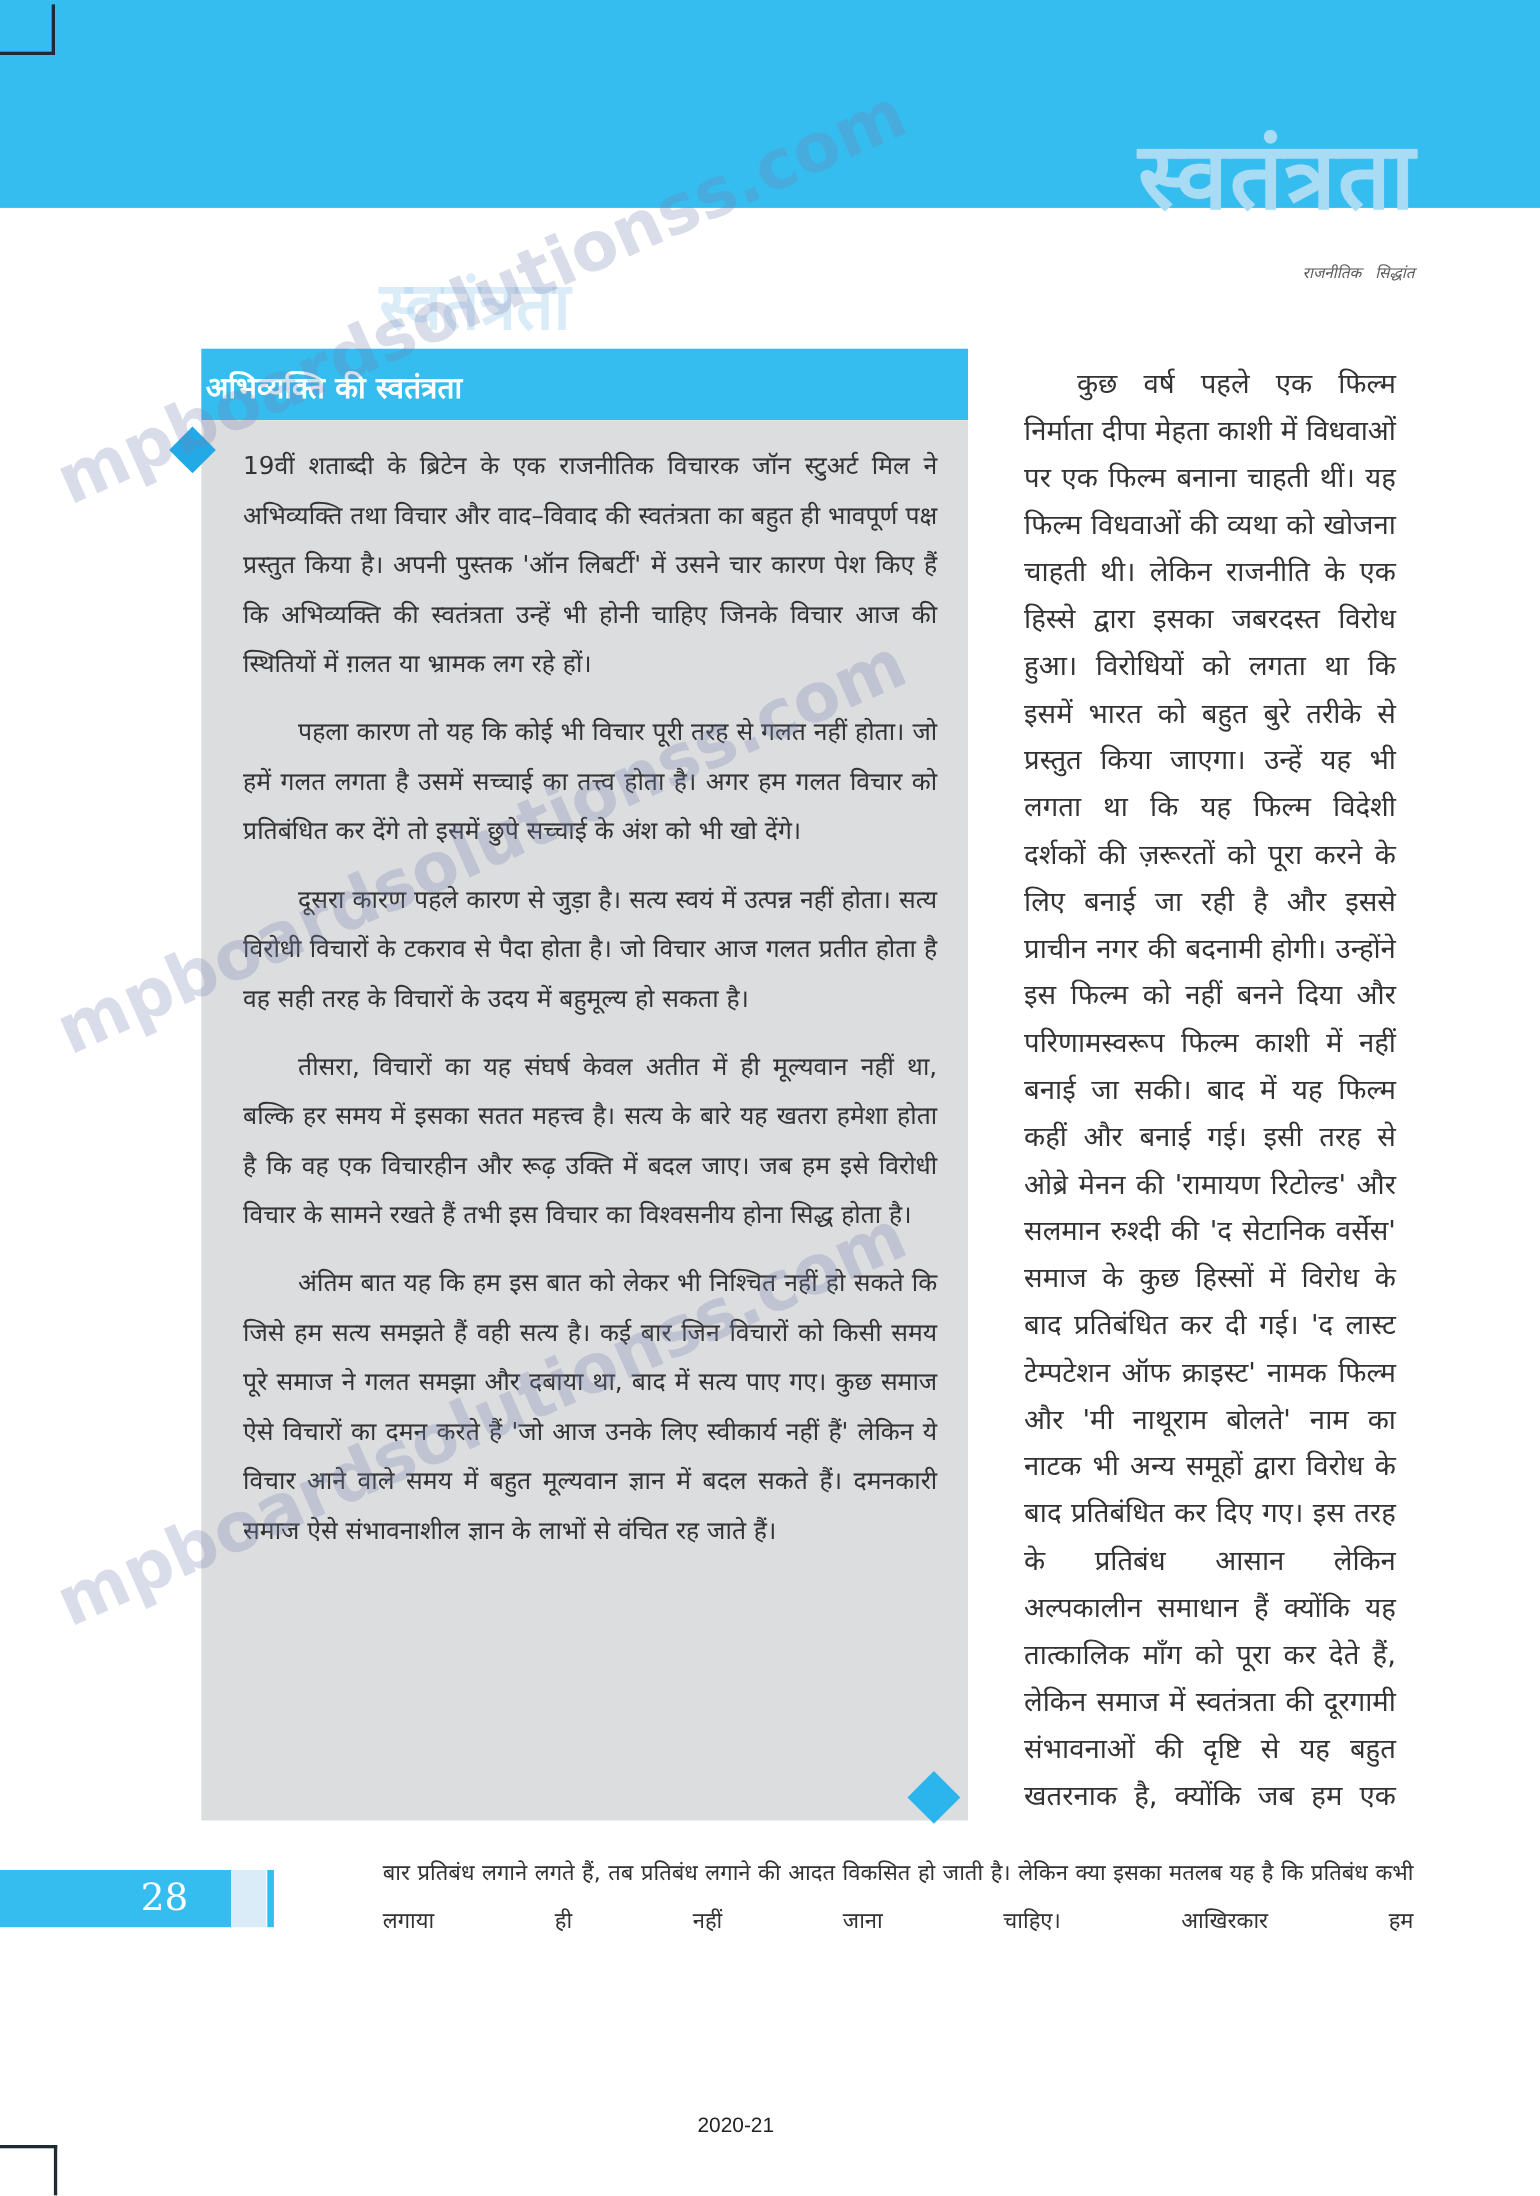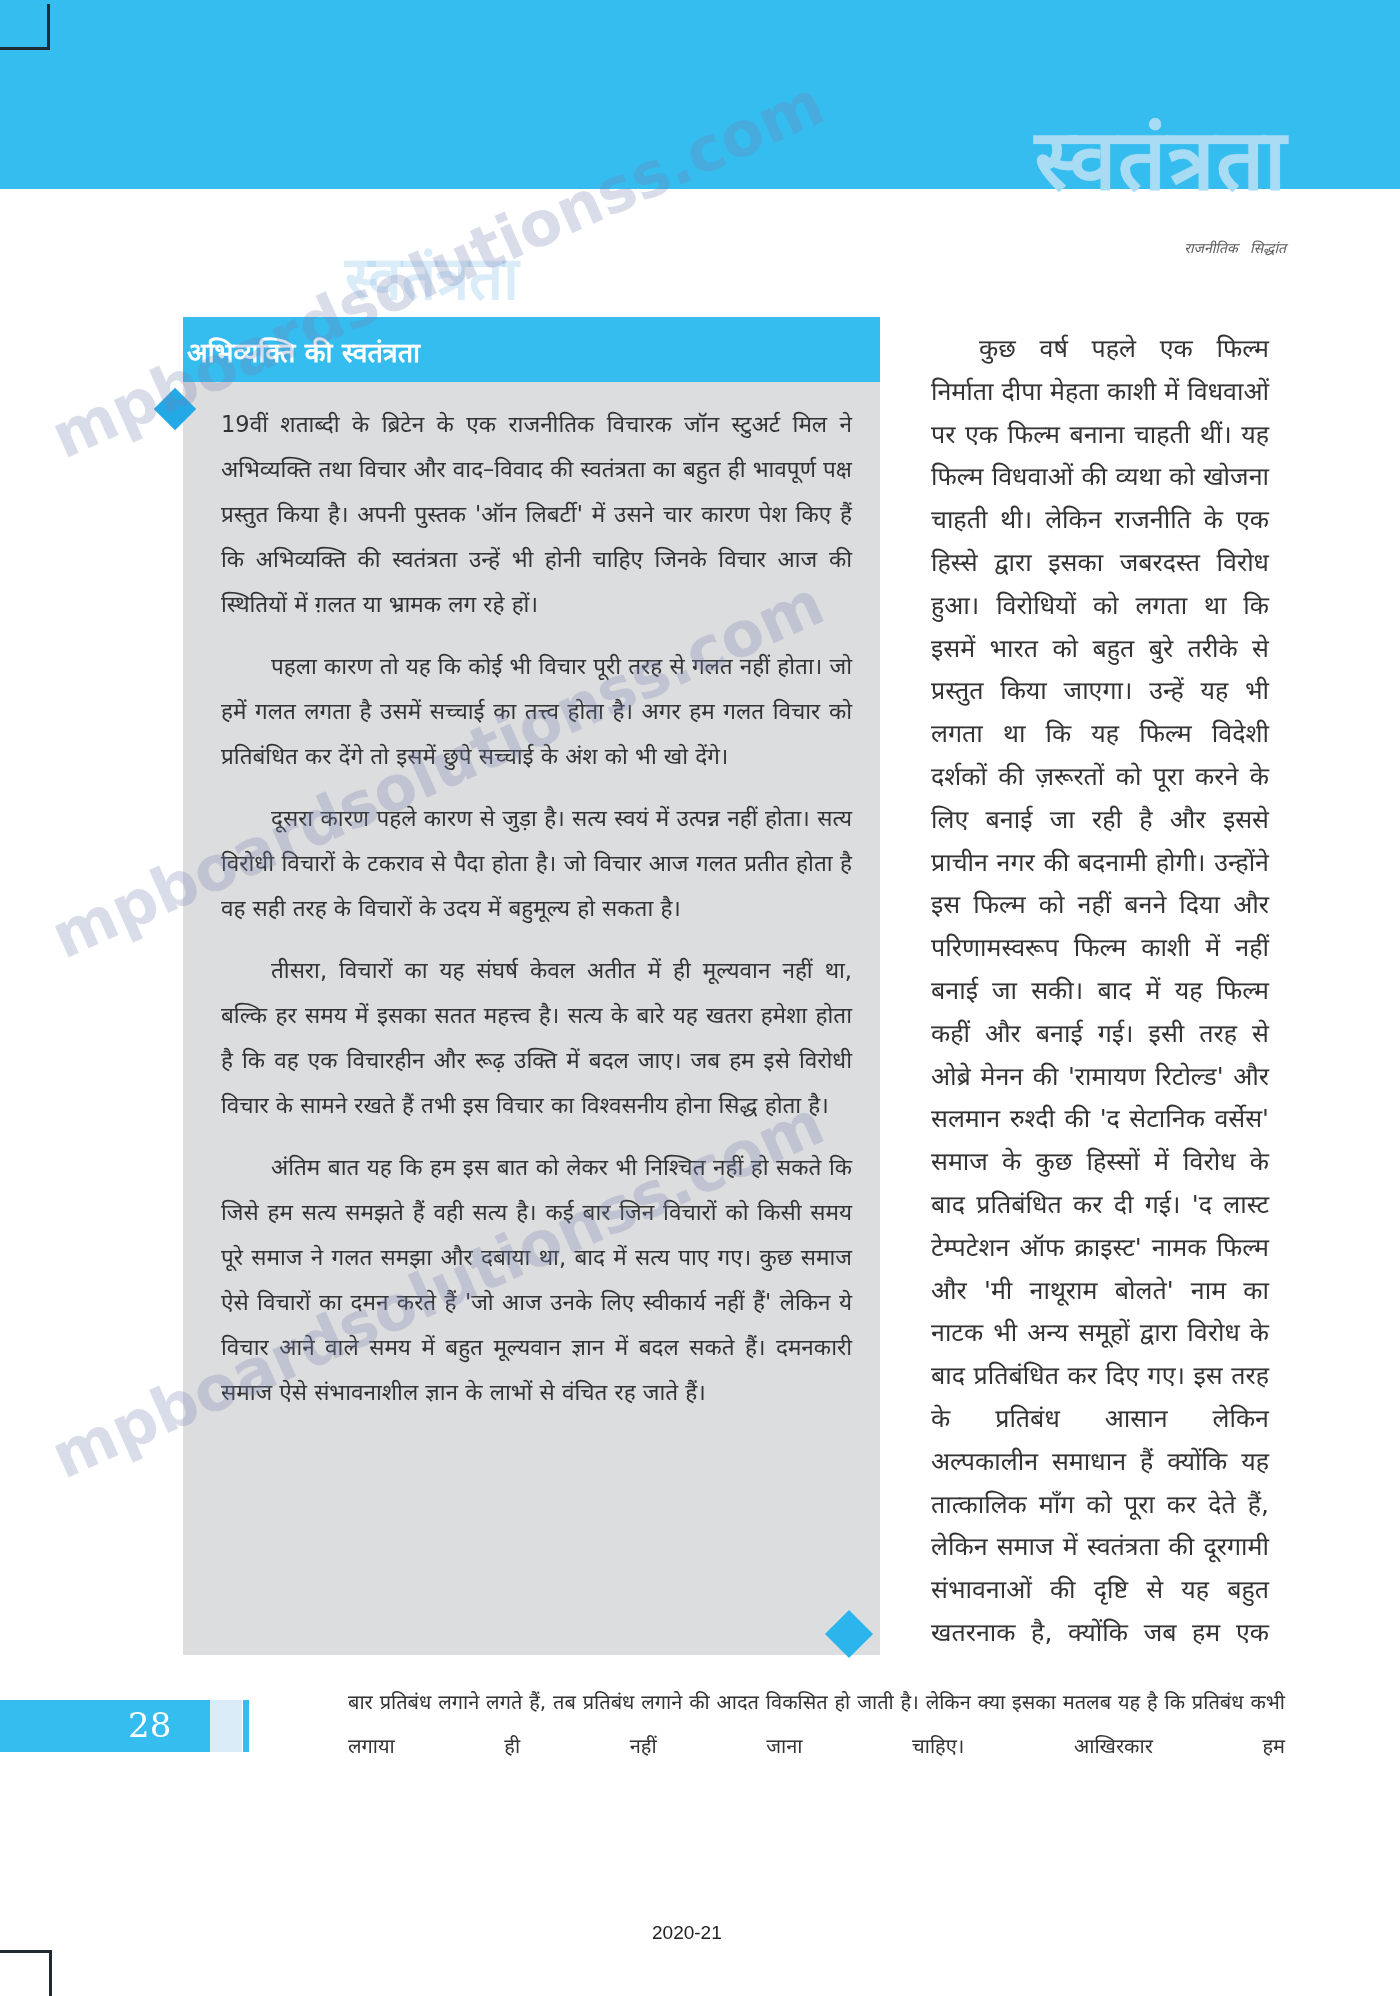--- a/index.html
+++ b/index.html
@@ -48,21 +48,21 @@
     font-family:"DejaVu Sans", sans-serif; color:#333;
   }
   .page-band { position:absolute; left:0; top:1700px; width:210px; height:52px; background:#35bdef; }
   .page-stripe { position:absolute; left:210px; top:1700px; width:32px; height:52px; background:#d9ecf8; }
   .page-bar { position:absolute; left:243px; top:1700px; width:6px; height:52px; background:#35bdef; }
   .page-number {
     position:absolute; left:128px; top:1705px; font-size:34px; font-weight:normal; color:#ffffff;
     font-family:"DejaVu Serif", serif;
   }
   .footer-year {
-    position:absolute; left:652px; top:1922px; font-size:19px; color:#222;
+    position:absolute; left:634px; top:1922px; font-size:19px; color:#222;
     font-family:"Liberation Sans", sans-serif;
   }
   .watermark {
     position:absolute; font-family:"DejaVu Sans", sans-serif; font-weight:bold; color:rgba(120,130,175,0.28);
     transform-origin:left bottom; pointer-events:none; white-space:nowrap;
   }
   .wm-ghost-title { position:absolute; left:345px; top:235px; font-size:60px; color:rgba(150,200,235,0.35); font-weight:bold; font-family:"DejaVu Sans", sans-serif; }
 </style>
 </head>
 <body>

